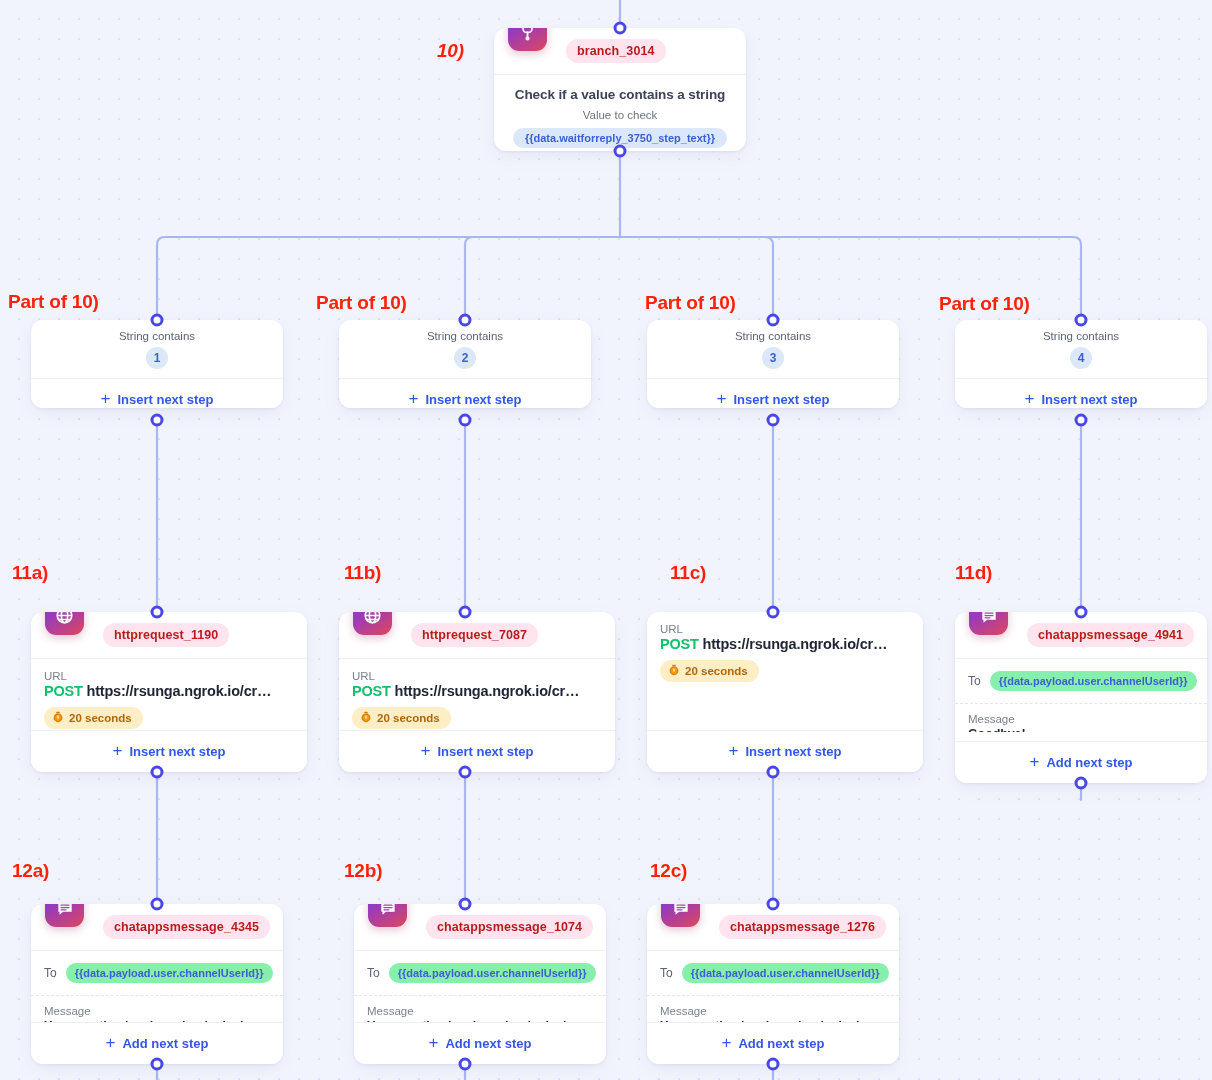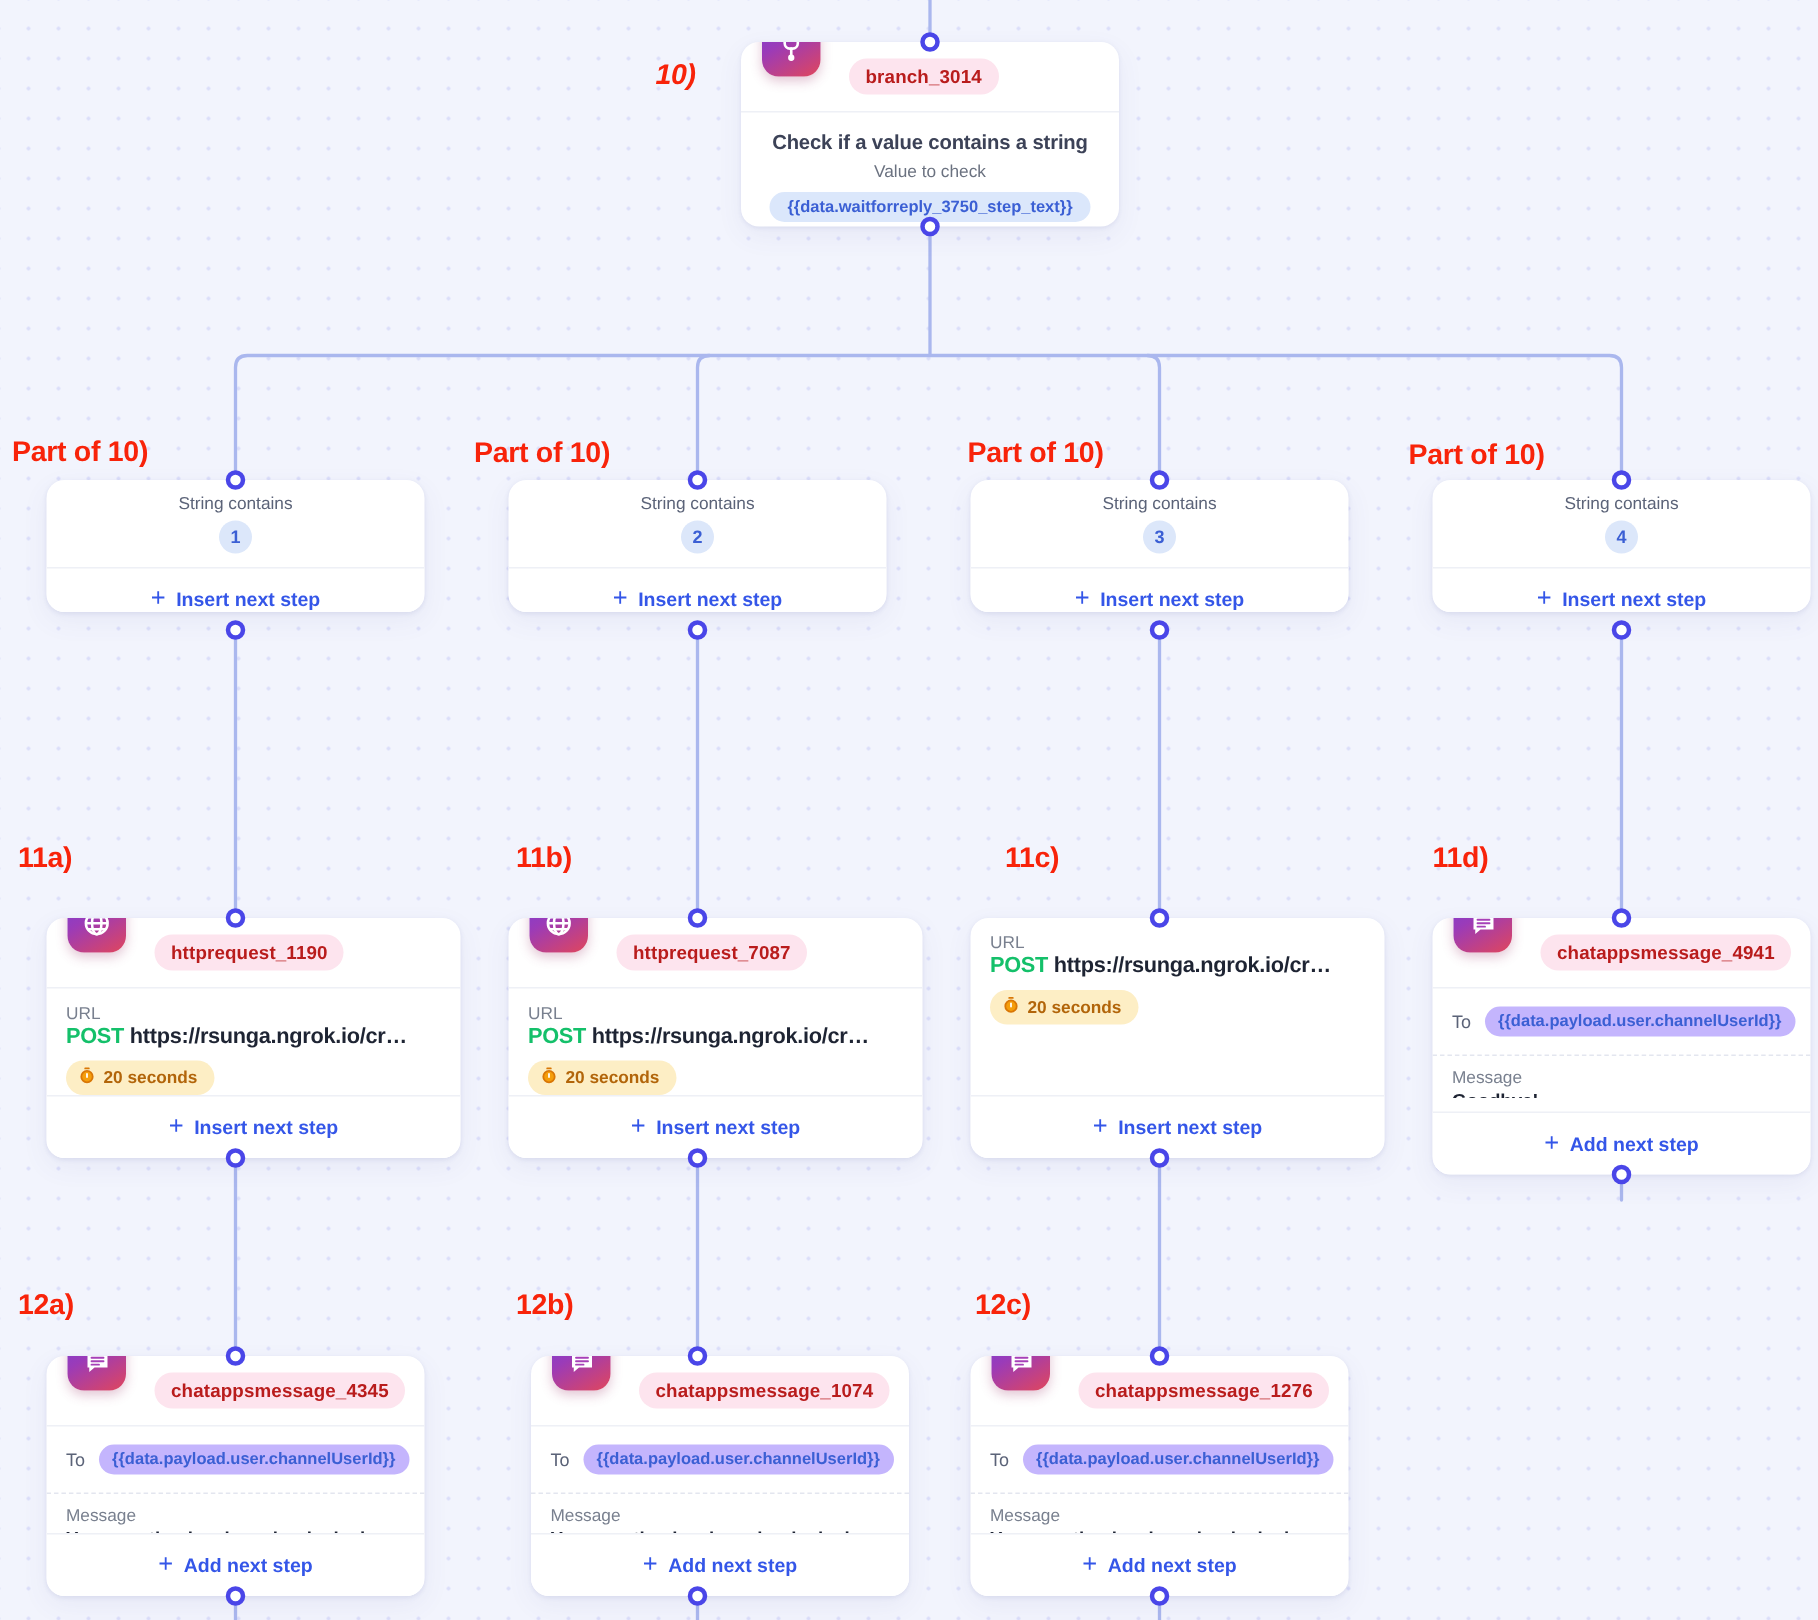--- a/index.html
+++ b/index.html
@@ -217,21 +217,21 @@
   }
   .chat-to {
     display: flex;
     align-items: center;
     gap: 9px;
     padding: 12px 12px 12px 13px;
     border-bottom: 1px dashed #e3e6ef;
   }
   .to-label { font-size: 12px; color: #5b6378; }
   .to-chip {
-    background: #c4b5fd;
+    background: #86efac;
     color: #3b5fd4;
     font-size: 11px;
     font-weight: 700;
     padding: 4px 9px;
     border-radius: 20px;
     white-space: nowrap;
   }
   .chat-msg {
     padding: 9px 13px 0;
     overflow: hidden;

